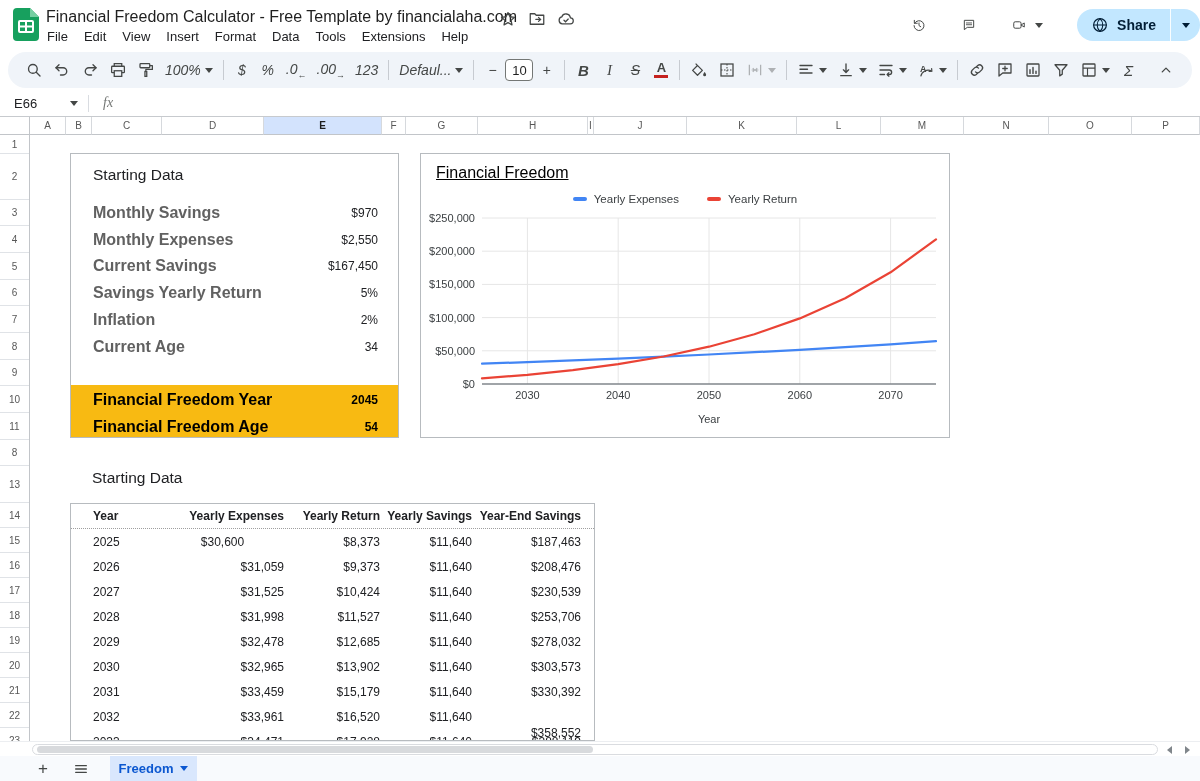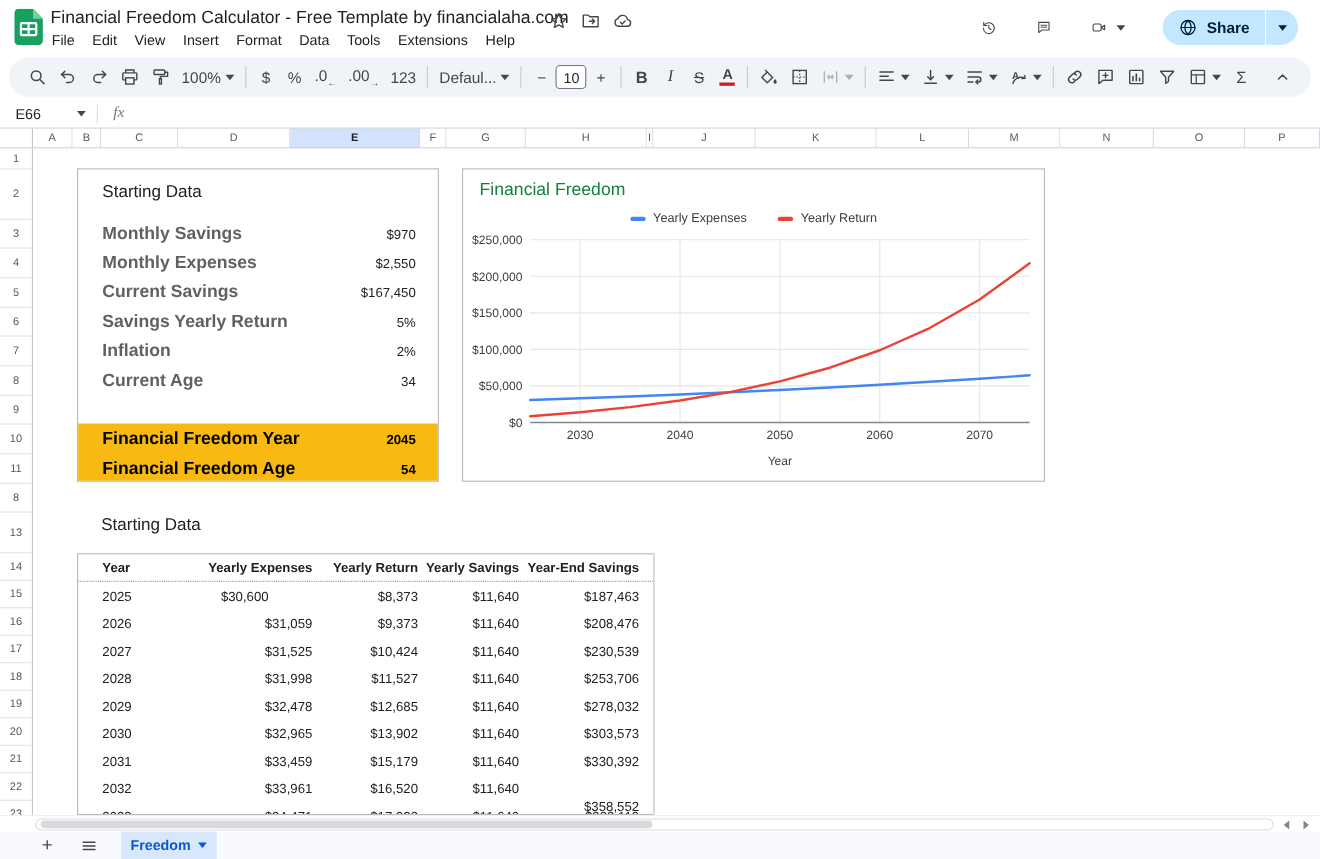--- a/index.html
+++ b/index.html
@@ -7,35 +7,35 @@
   .app { position:relative; width:1200px; height:781px; background:#fff; overflow:hidden; font-family:"Liberation Sans", sans-serif; }
 
   
   #topbar { position:absolute; left:0; top:0; width:100%; height:48px; background:#fff; }
   #logo { position:absolute; left:13px; top:8px; width:26px; height:33px; }
   .doc-title { position:absolute; left:46px; top:8px; font-size:16px; color:#1f1f1f; white-space:nowrap; }
   .title-icons { position:absolute; left:499px; top:10px; display:flex; gap:11px; align-items:center; }
   .ticn { width:18px; height:18px; }
   #menubar { position:absolute; left:39px; top:27px; display:flex; }
   .menu-item { font-size:13px; color:#202124; padding:2px 8px; border-radius:9px; cursor:default; }
-  #topbar-right { position:absolute; right:20px; top:8px; height:34px; display:flex; align-items:center; gap:28px; }
+  #topbar-right { position:absolute; right:0; top:8px; height:34px; display:flex; align-items:center; gap:28px; }
   .tb-ricn { width:22px; height:22px; padding:0 4px; }
   .caret { width:0; height:0; border-left:4px solid transparent; border-right:4px solid transparent; border-top:5px solid #444746; display:inline-block; }
   #share-btn { display:flex; align-items:center; height:32px; background:#c2e7ff; border-radius:16px; overflow:hidden; margin-left:6px; }
   #share-main { display:flex; align-items:center; gap:8px; padding:0 14px 0 14px; height:100%; }
   #share-label { font-size:14px; font-weight:bold; color:#001d35; }
   #share-arrow { display:flex; align-items:center; justify-content:center; width:30px; height:100%; border-left:1px solid rgba(255,255,255,.9); }
   #share-arrow .caret { border-top-color:#001d35; }
 
   
   #toolbar { position:absolute; left:8px; top:52px; width:1184px; height:36px; background:#f0f4f9; border-radius:18px; display:flex; align-items:center; padding:0 12px; }
   .tbtn { display:flex; align-items:center; justify-content:center; min-width:26px; height:26px; padding:0 5px; border-radius:4px; color:#444746; font-size:13px; gap:4px; }
   .tsep { width:1px; height:20px; background:#c7cbd1; margin:0 5px; }
   .tico { width:18px; height:18px; display:block; }
-  .tglyph { font-size:14px; color:#444746; }
+  .tglyph { font-size:14px; color:#444746;font-style:italic; }
   .bold-g { font-weight:bold; font-size:15px; }
   .italic-g { font-style:italic; font-family:"Liberation Serif", serif; font-size:15px; }
   .strike-g { text-decoration:line-through; font-size:14px; }
   .acolor { display:flex; flex-direction:column; align-items:center; line-height:12px; }
   .acolor .a { font-size:13px; font-weight:bold; color:#444746; }
   .acolor .bar { width:14px; height:3px; background:#c5221f; margin-top:1px; }
   .fsize-box { width:28px; height:22px; border:1px solid #747775; border-radius:4px; display:flex; align-items:center; justify-content:center; font-size:13px; color:#1f1f1f; background:#fff; }
   .mini-arrow { font-size:9px; vertical-align:sub; }
   .dimmed { opacity:.38; }
   #collapse-btn { margin-left:auto; }
@@ -60,21 +60,21 @@
   .card { position:absolute; background:#fff; border:1px solid #b7bbbf; }
   #sd-card { left:40px; top:18px; width:329px; height:285px; }
   #sd-title { position:absolute; left:22px; top:12px; font-size:15.5px; color:#202124; }
   .sd-row { position:absolute; left:22px; right:20px; height:24px; display:flex; justify-content:space-between; align-items:center; }
   .sd-label { font-size:16px; font-weight:bold; color:#616161; }
   .sd-value { font-size:12px; color:#202124; }
   #sd-high { position:absolute; left:0; bottom:0; width:100%; height:52px; }
   .sd-row.hl .sd-label, .sd-row.hl .sd-value { color:#000000; font-weight:bold; }
 
   #chart-card { left:390px; top:18px; width:530px; height:285px; }
-  #chart-title { position:absolute; left:15px; top:10px; font-size:16px; color:#15803d; }
+  #chart-title { position:absolute; left:15px; top:10px; font-size:16px; color:#000000;text-decoration:underline; }
   #chart-legend { position:absolute; left:0; top:39px; width:100%; display:flex; justify-content:center; gap:28px; }
   .lg-item { display:flex; align-items:center; gap:7px; }
   .lg-swatch { width:14px; height:4px; border-radius:2px; display:inline-block; }
   .lg-label { font-size:11.5px; color:#3c4043; }
   #chart-svg { position:absolute; left:0; top:0; }
 
   #pd-title { position:absolute; left:62px; top:334px; font-size:15.5px; color:#202124; }
   #pd-card { left:40px; top:368px; width:525px; height:238px; overflow:hidden; }
   #pd-header { display:flex; height:25px; border-bottom:1px dotted #9e9e9e; align-items:center; }
   .pd-row { display:flex; height:25px; align-items:center; }

